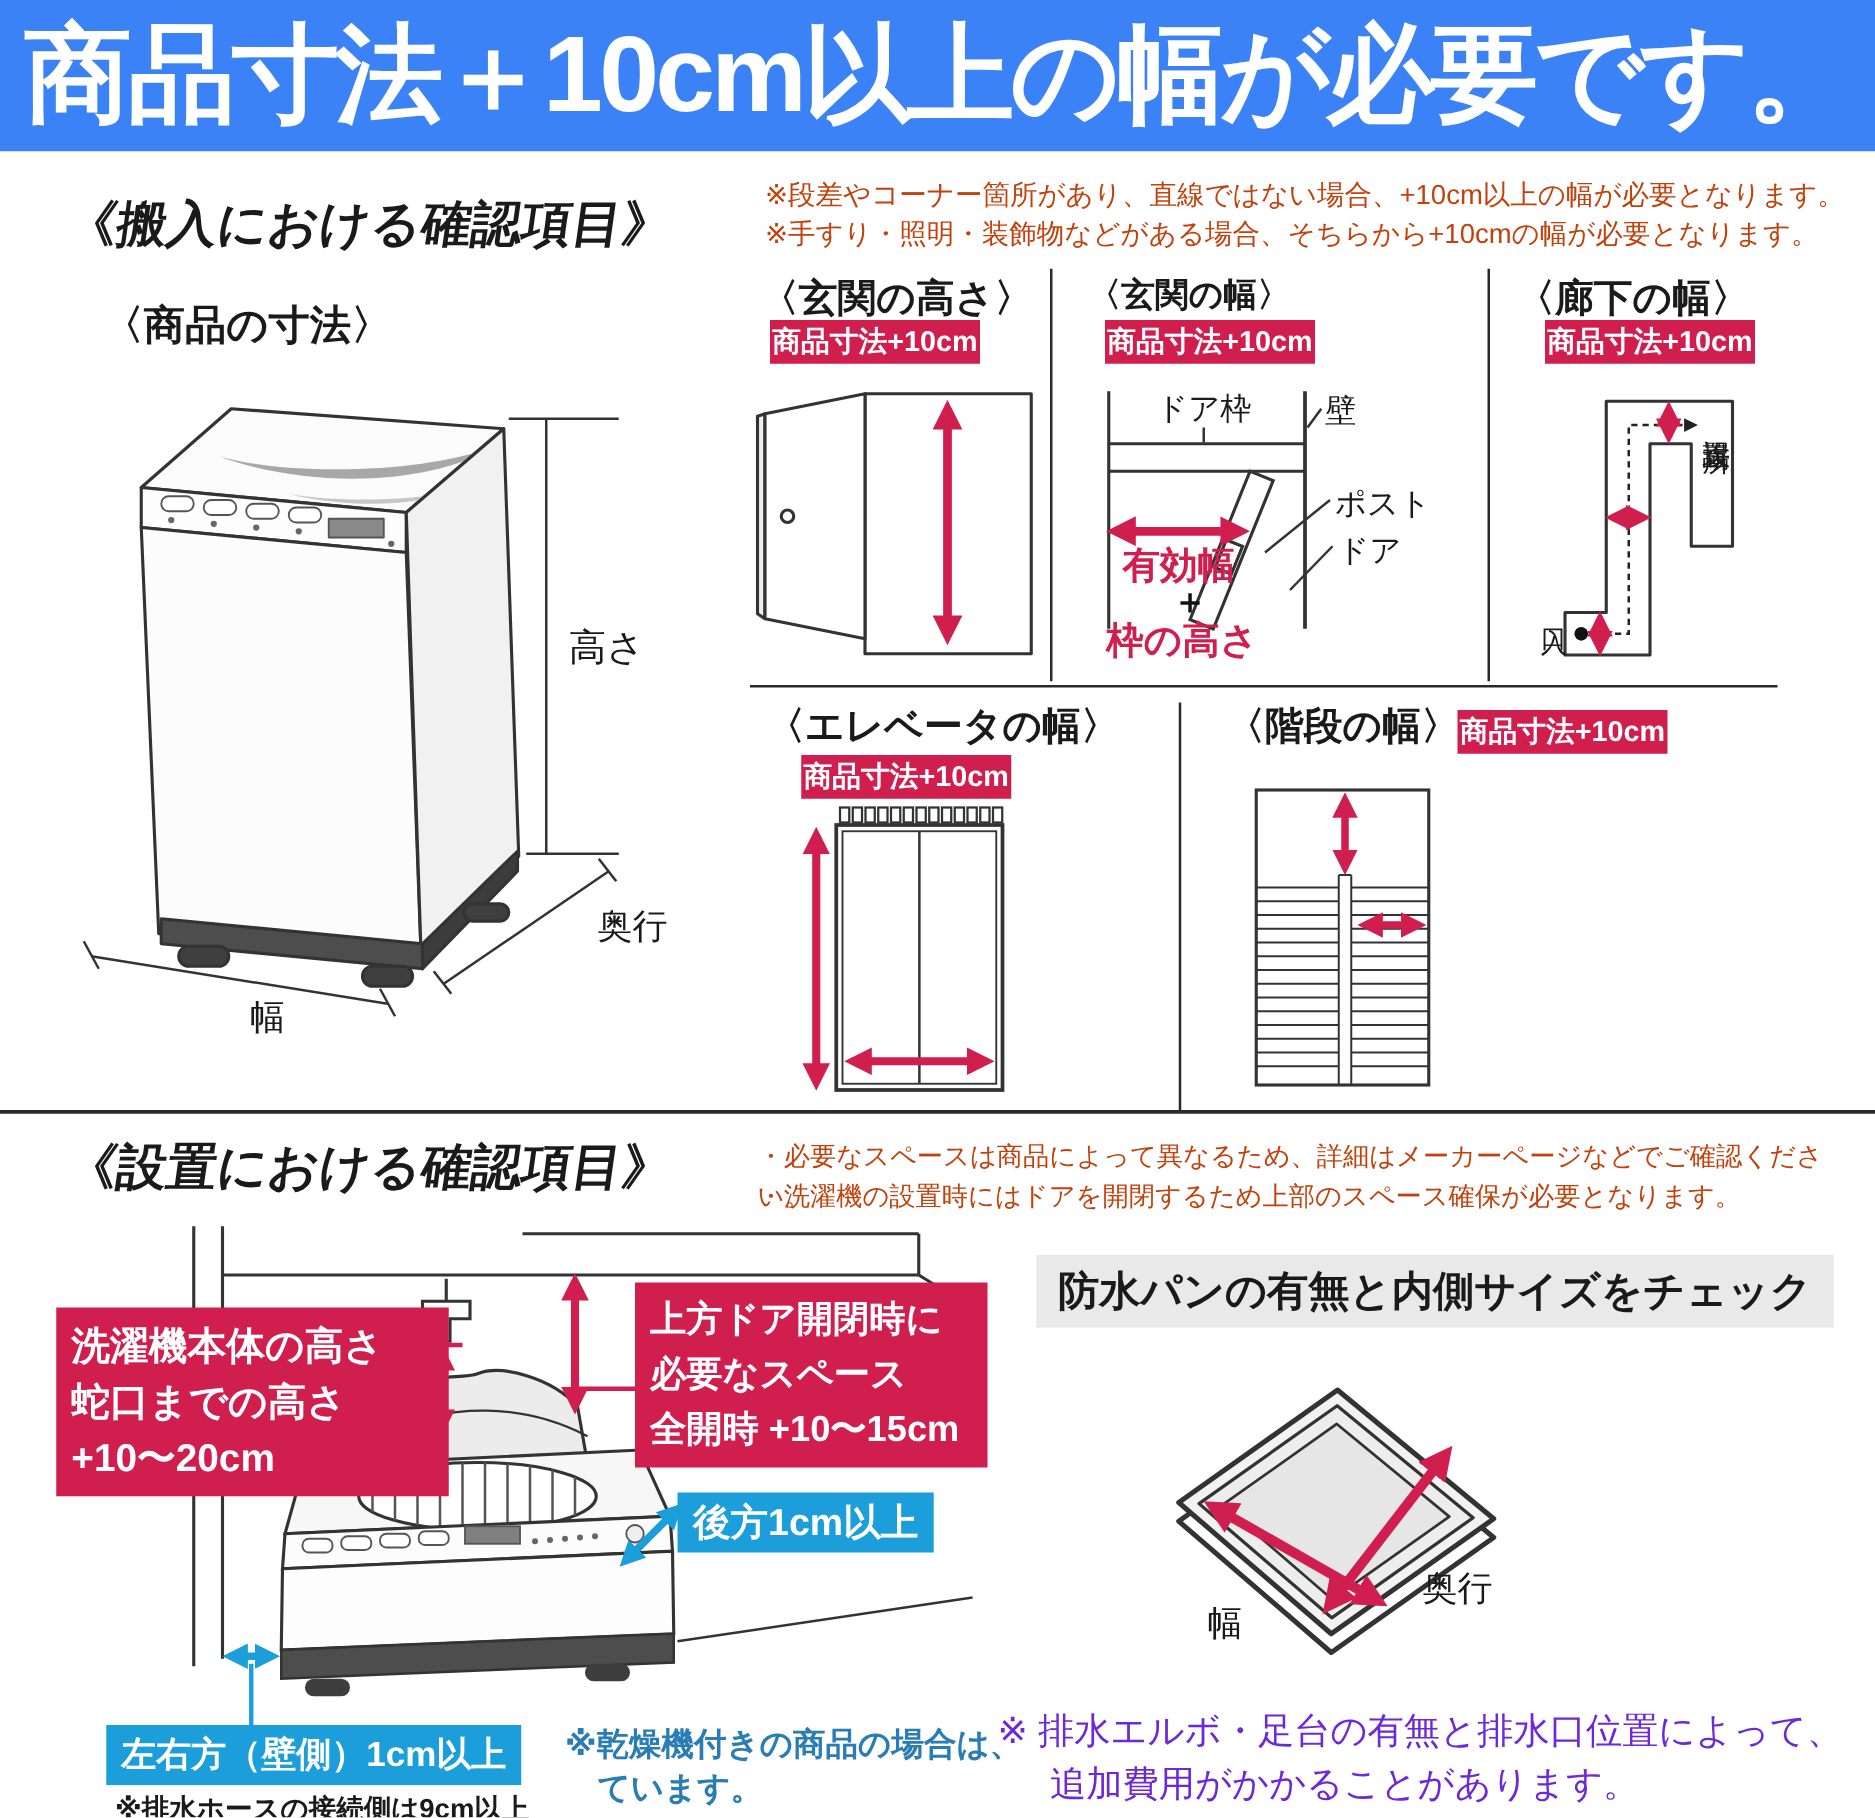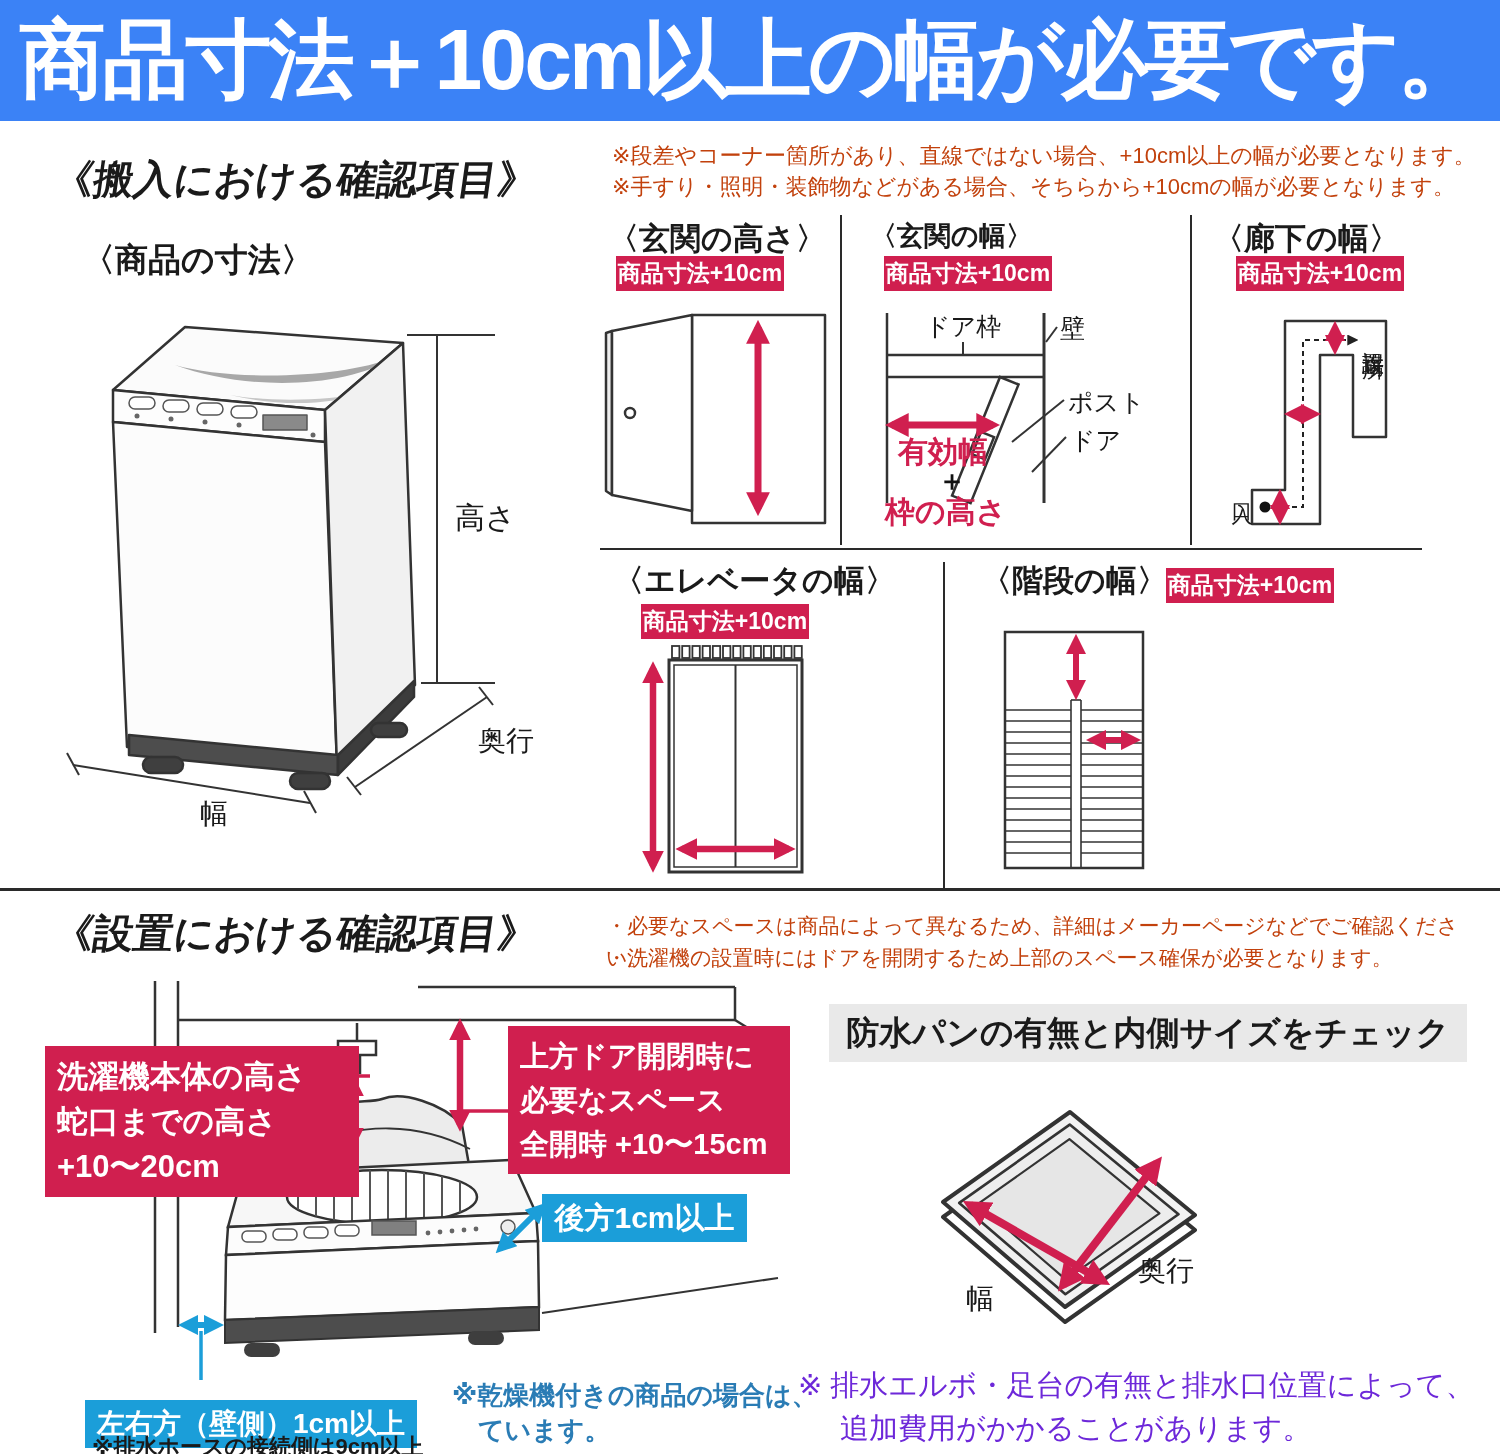--- a/index.html
+++ b/index.html
@@ -295,21 +295,21 @@
     <div>蛇口までの高さ</div>
     <div>+10〜20cm</div>
   </div>
   <div class="abs redbox" style="left:508px;top:1026px;width:258px;font-size:29px;line-height:44px;">
     <div>上方ドア開閉時に</div>
     <div>必要なスペース</div>
     <div>全開時 +10〜15cm</div>
   </div>
 
   <div class="abs bluebox" style="left:542px;top:1194px;width:205px;height:48px;font-size:30px;">後方1cm以上</div>
-  <div class="abs bluebox" style="left:85px;top:1380px;width:332px;height:48px;font-size:28px;margin-top:20px;">左右方（壁側）1cm以上</div>
+  <div class="abs bluebox" style="left:85px;top:1380px;width:332px;height:48px;font-size:28px;">左右方（壁側）1cm以上</div>
   <div class="abs bold" style="left:92px;top:1432px;font-size:22px;">※排水ホースの接続側は9cm以上</div>
 
   <div class="abs" style="left:452px;top:1378px;font-size:26px;line-height:35px;color:#2a7cb5;font-weight:600;">
     <div>※乾燥機付きの商品の場合は、</div>
     <div style="margin-left:26px;">ています。</div>
   </div>
 
   <div class="abs bold" style="left:829px;top:1004px;width:638px;height:58px;background:#e9e9e9;display:flex;align-items:center;justify-content:center;">
     <span style="font-size:33px;white-space:nowrap;">防水パンの有無と内側サイズをチェック</span>
   </div>

